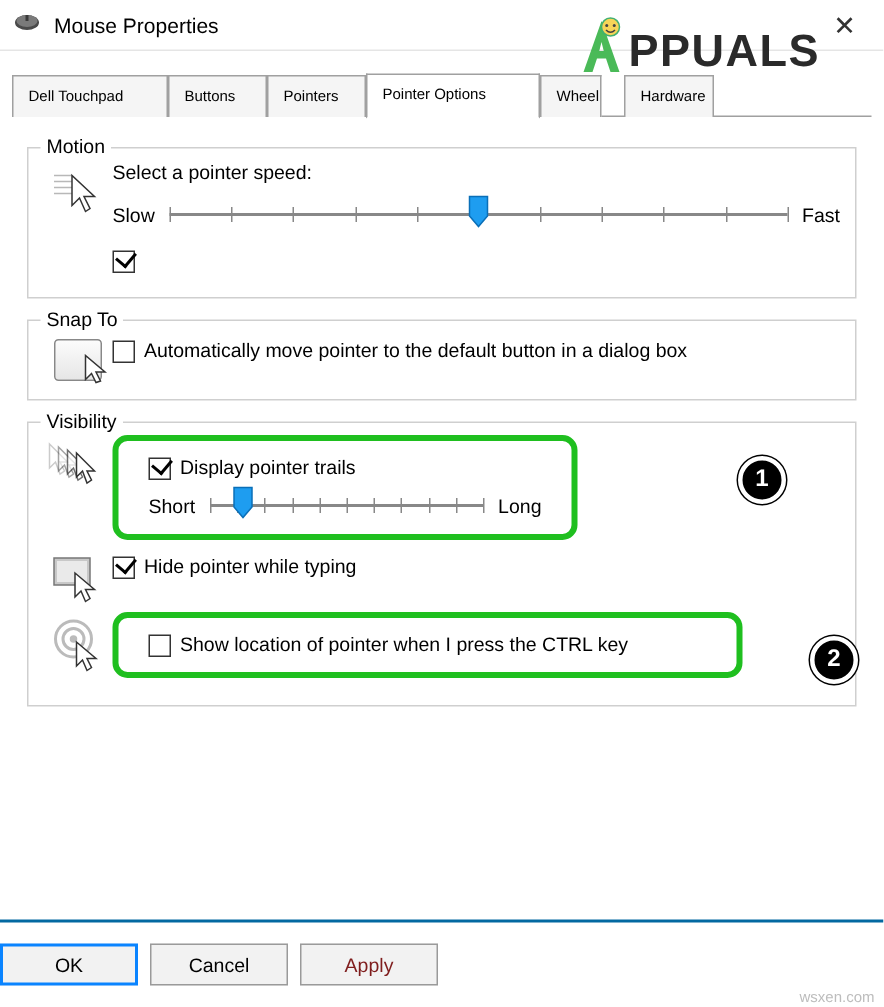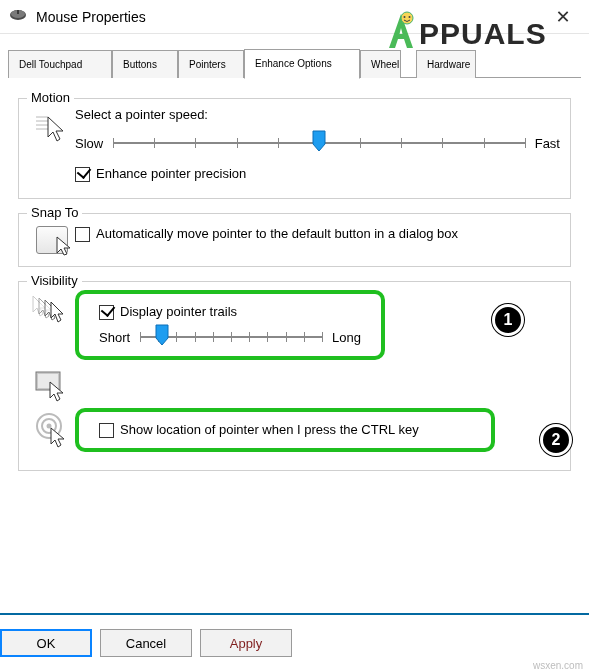--- a/index.html
+++ b/index.html
@@ -163,21 +163,21 @@
   </span>
   <span class="title">Mouse Properties</span>
   <span class="close">✕</span>
 </div>
 
 <div class="tabstrip">
   <div class="baseline"></div>
 <div class="tab" style="left: 0px; width: 104px;">Dell Touchpad</div>
     <div class="tab" style="left: 104px; width: 66px;">Buttons</div>
     <div class="tab" style="left: 170px; width: 66px;">Pointers</div>
-    <div class="tab active" style="left: 236px; width: 116px;">Enhance Options</div>
+    <div class="tab active" style="left: 236px; width: 116px;">Pointer Options</div>
     <div class="tab" style="left: 352px; width: 41px;">Wheel</div>
     <div class="tab" style="left: 408px; width: 60px;">Hardware</div>
   </div>
 
 <div class="content">
 
   <div class="group">
     <span class="legend">Motion</span>
     <div class="row">
       <div class="icon-col">
@@ -211,21 +211,20 @@
               <div class="thumb" style="left: 50%;">
                 <svg width="14" height="22" viewBox="0 0 14 22">
                   <path d="M1 1 L13 1 L13 14 L7 21 L1 14 Z" fill="#1e9df0" stroke="#0a6fb8"></path>
                 </svg>
               </div>
             </div>
           <span>Fast</span>
         </div>
         <label class="chk">
           <span class="box checked" id="chkEnhance"></span>
-          <span>Enhance pointer precision</span>
         </label>
       </div>
     </div>
   </div>
 
   <div class="group">
     <span class="legend">Snap To</span>
     <div class="row">
       <div class="icon-col">
         <div class="snap-icon">
@@ -299,20 +298,26 @@
     </div>
 
     <div class="row">
       <div class="icon-col">
         <svg width="36" height="32" viewBox="0 0 36 32">
           <rect x="2" y="2" width="24" height="18" fill="#c8c8c8" stroke="#777"></rect>
           <rect x="4" y="4" width="20" height="14" fill="#eaeaea"></rect>
           <path d="M16 12 L16 28 L20 24 L23 31 L26 29 L23 23 L29 23 Z" fill="#fff" stroke="#333"></path>
         </svg>
       </div>
+      <div class="body-col" style="display:flex;align-items:center;">
+        <label class="chk">
+          <span class="box checked" id="chkHide"></span>
+          <span>Hide pointer while typing</span>
+        </label>
+      </div>
     </div>
 
     <div class="row">
       <div class="icon-col">
         <svg width="38" height="36" viewBox="0 0 38 36">
           <circle cx="16" cy="14" r="12" fill="none" stroke="#bbb" stroke-width="2"></circle>
           <circle cx="16" cy="14" r="7" fill="none" stroke="#bbb" stroke-width="2"></circle>
           <circle cx="16" cy="14" r="2.5" fill="#bbb"></circle>
           <path d="M18 16 L18 32 L22 28 L25 35 L28 33 L25 27 L31 27 Z" fill="#fff" stroke="#333"></path>
         </svg>

